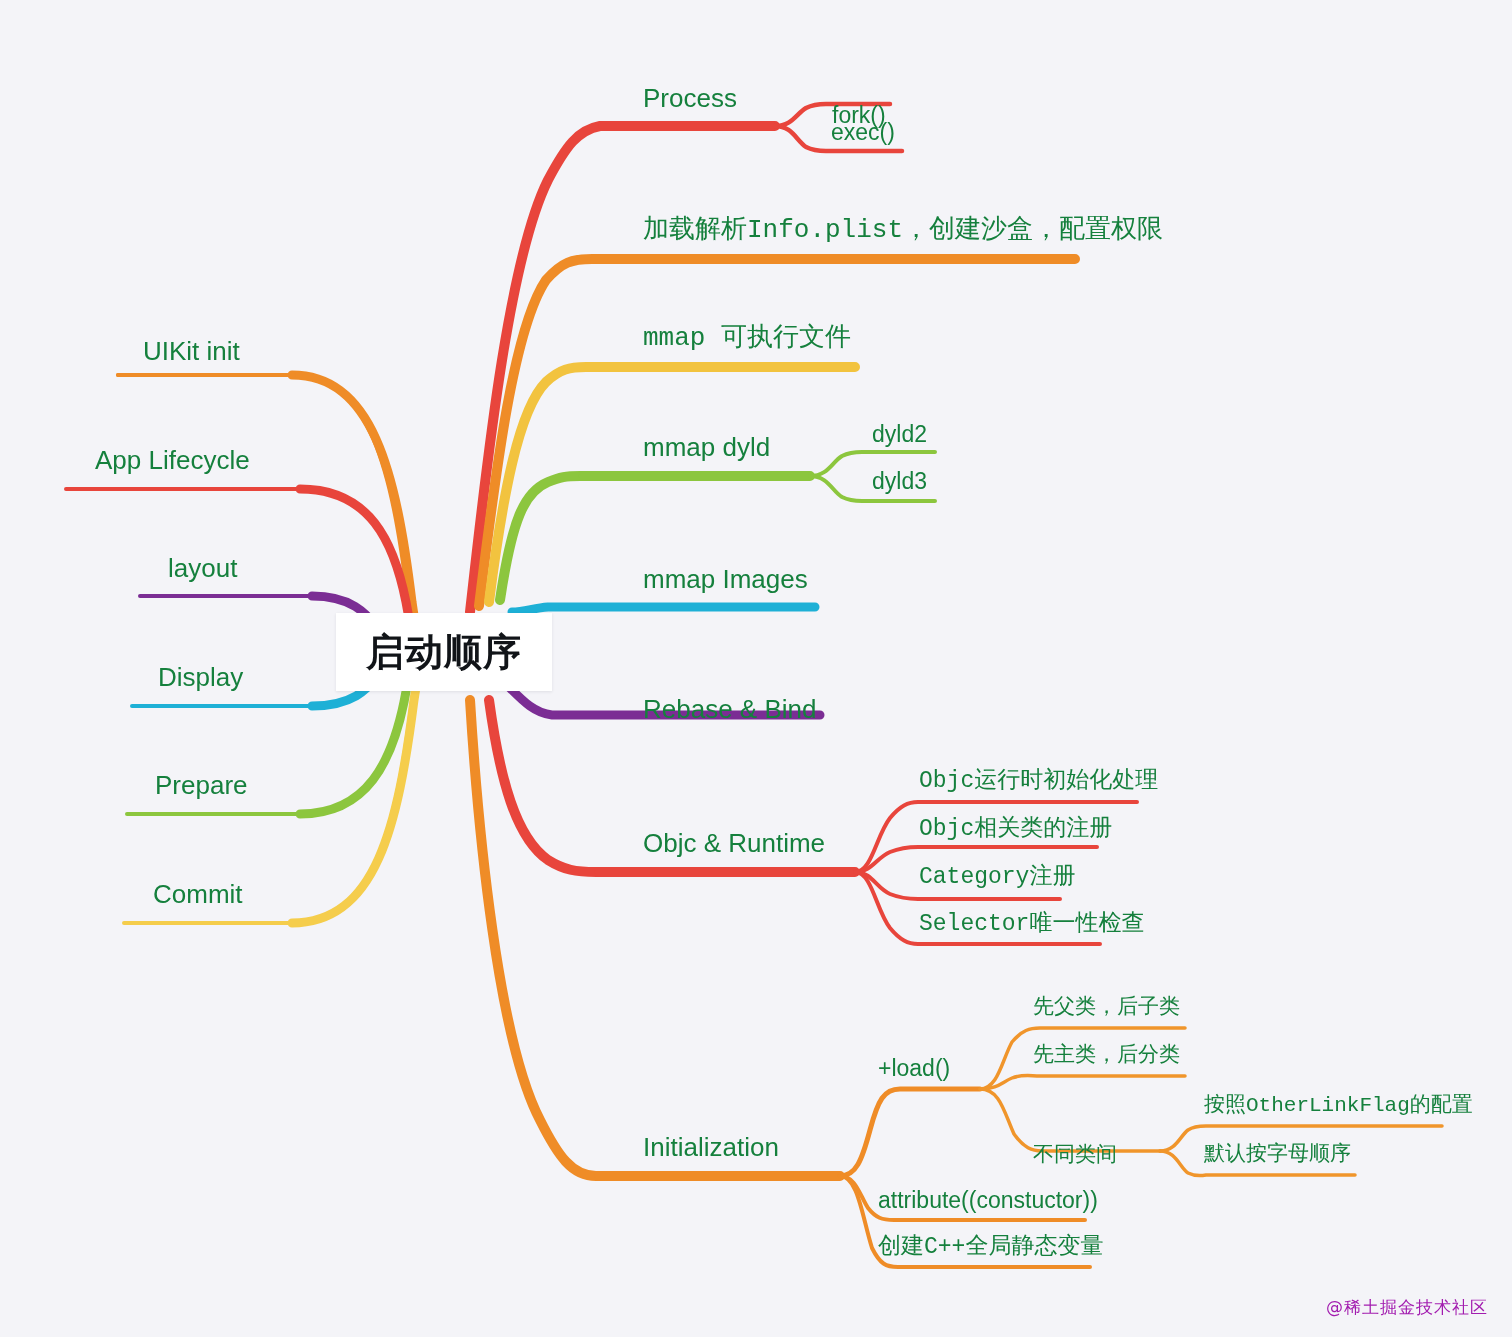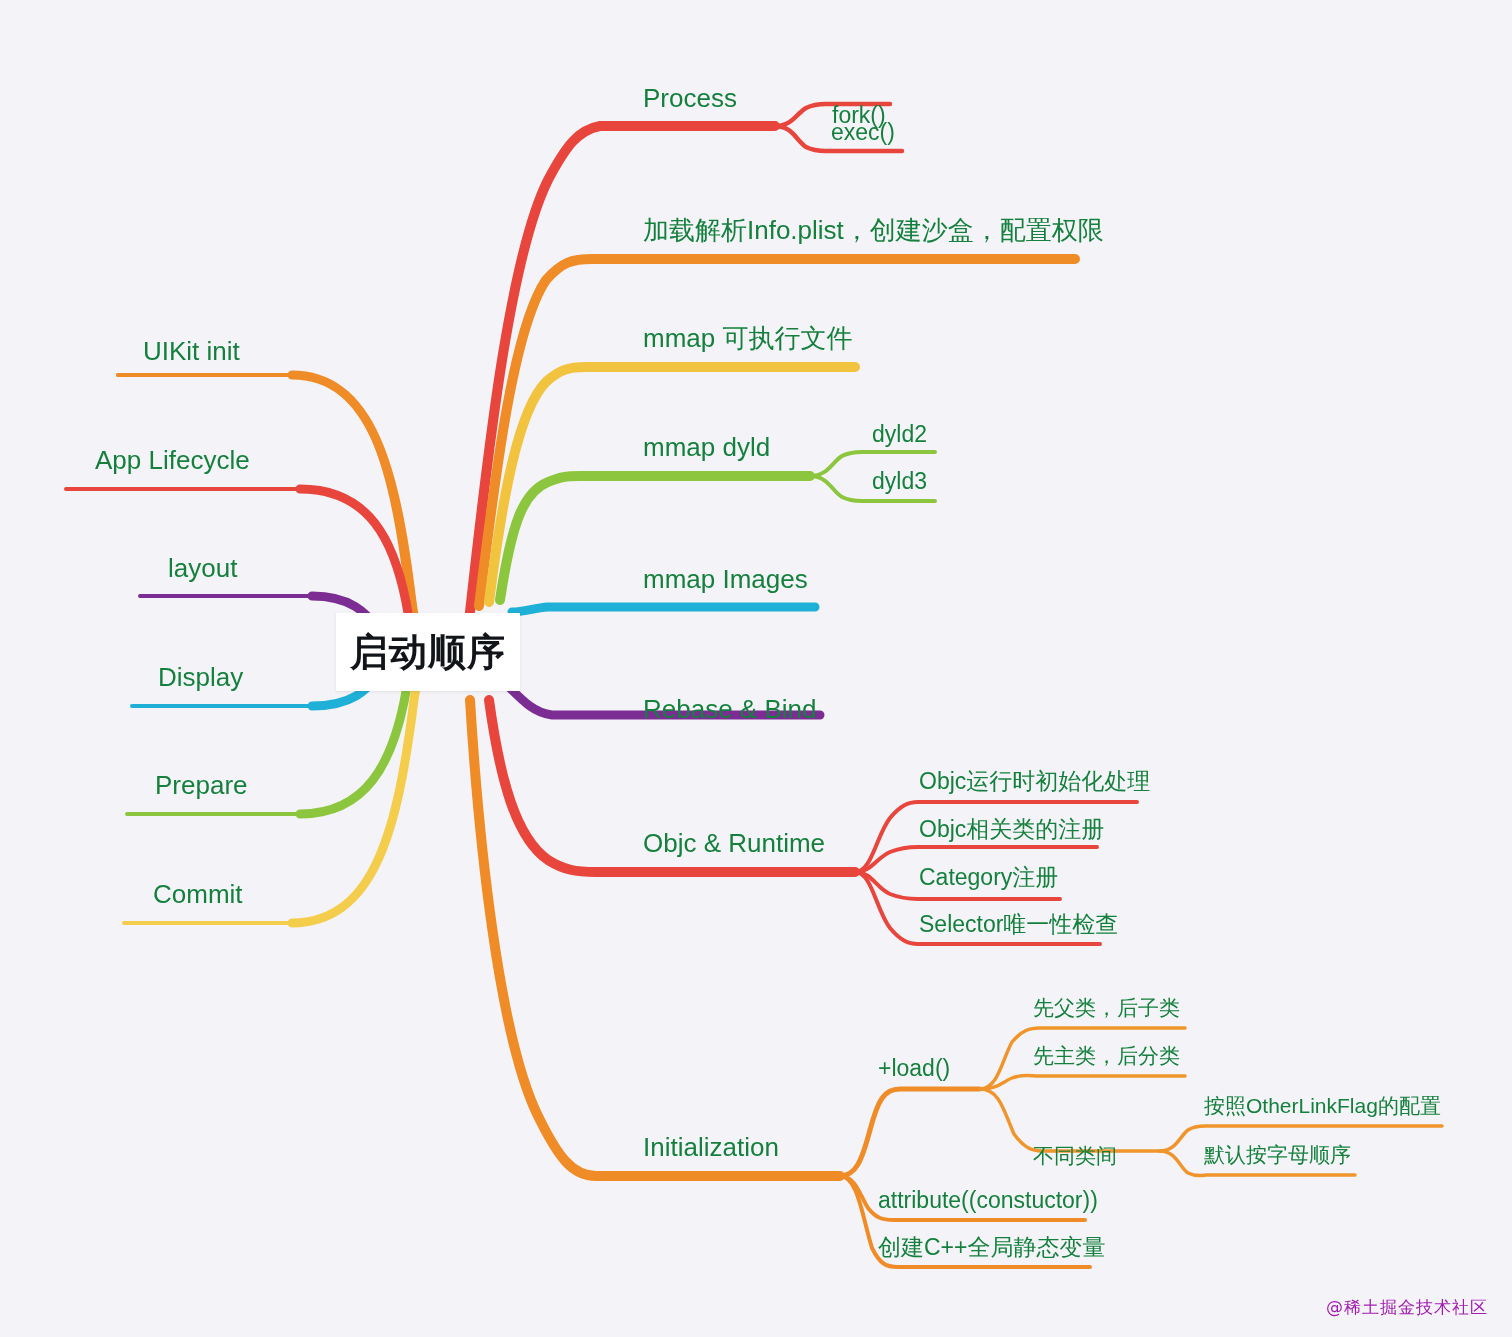--- a/index.html
+++ b/index.html
@@ -31,27 +31,27 @@
   .node-label {
     position: absolute;
     color: #15803d;
     white-space: nowrap;
     line-height: 1;
     font-weight: 400;
   }
   .lvl1 { font-size: 26px; }
   .lvl2 { font-size: 23px; }
   .lvl3 { font-size: 21px; }
-  .cjk { font-family: Liberation Sans, sans-serif; }
+  .cjk { font-family: Liberation Mono, monospace; }
 
   #center-node {
     position: absolute;
     left: 336px;
     top: 613px;
-    width: 184px;
+    width: 216px;
     height: 78px;
     background: #ffffff;
     box-shadow: 0 1px 3px rgba(40,40,60,.10);
     display: flex;
     align-items: center;
     justify-content: center;
     z-index: 5;
   }
   #center-node .center-text {
     font-family: "DejaVu Sans", "Liberation Sans", sans-serif;

